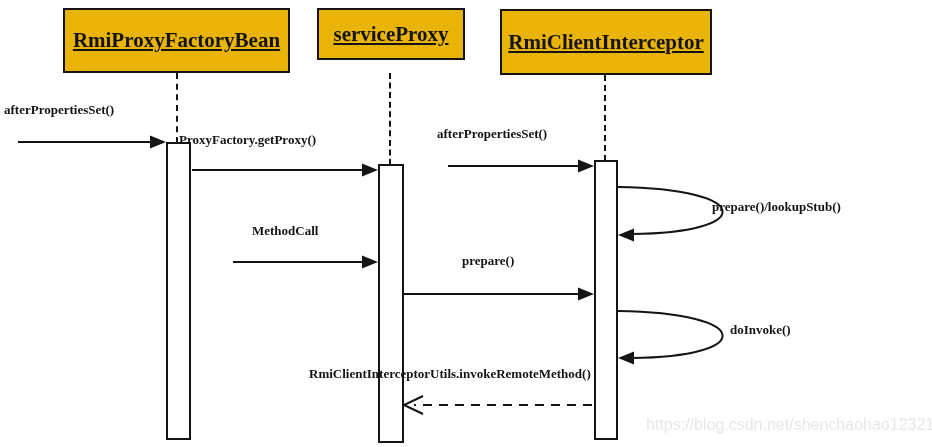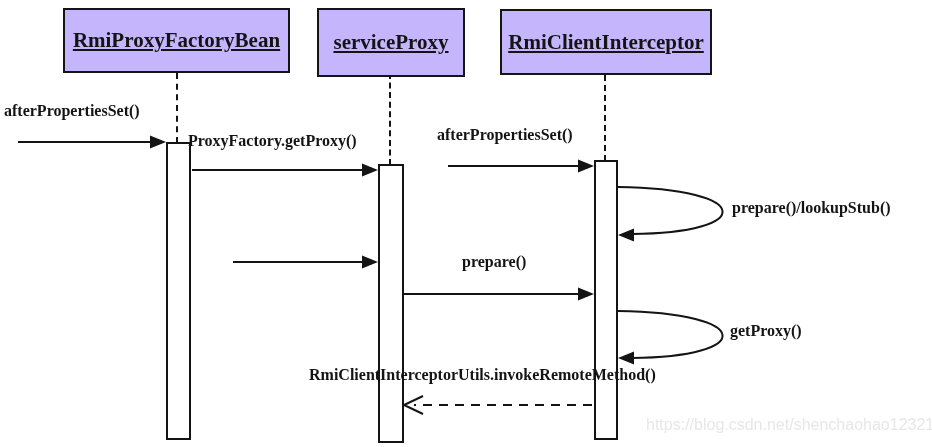--- a/index.html
+++ b/index.html
@@ -8,21 +8,21 @@
     position: relative;
     width: 932px;
     height: 447px;
     background: #ffffff;
     font-family: "Liberation Serif", "DejaVu Serif", serif;
     overflow: hidden;
   }
   .actor-box {
     position: absolute;
     border: 2px solid #141414;
-    background: #c4b5fd;
+    background: #eab308;
     display: flex;
     align-items: center;
     justify-content: center;
     z-index: 3;
   }
   .actor-box .actor-label {
     font-weight: bold;
     font-size: 21px;
     color: #141414;
     text-decoration: underline;
@@ -36,21 +36,21 @@
   }
   .activation-bar {
     position: absolute;
     border: 2px solid #141414;
     background: #ffffff;
     z-index: 2;
   }
   .msg-label {
     position: absolute;
     font-weight: bold;
-    font-size: 16px;
+    font-size: 13px;
     color: #141414;
     white-space: nowrap;
     z-index: 5;
   }
   #arrow-layer {
     position: absolute;
     left: 0; top: 0;
     width: 932px; height: 447px;
     z-index: 4;
     pointer-events: none;
@@ -67,21 +67,21 @@
   }
 </style>
 </head>
 <body>
 
 <div id="canvas">
 
   <div class="actor-box" style="left:63px; top:8px; width:227px; height:65px;">
     <span class="actor-label">RmiProxyFactoryBean</span>
   </div>
-  <div class="actor-box" style="left:317px; top:8px; width:148px; height:69px;">
+  <div class="actor-box" style="left:317px; top:8px; width:148px; height:52px;">
     <span class="actor-label">serviceProxy</span>
   </div>
   <div class="actor-box" style="left:500px; top:9px; width:212px; height:66px;">
     <span class="actor-label">RmiClientInterceptor</span>
   </div>
 
   <div class="lifeline" style="left:176px; top:73px; height:70px;"></div>
   <div class="lifeline" style="left:389px; top:73px; height:92px;"></div>
   <div class="lifeline" style="left:604px; top:75px; height:86px;"></div>
 
@@ -112,22 +112,23 @@
 
       <path d="M618 311 C 755 313, 755 357, 632 358"></path>
       <polygon points="618,358 634,351.5 634,364.5" fill="#141414" stroke="none"></polygon>
 
       <line x1="592" y1="405" x2="414" y2="405" stroke-dasharray="9 7"></line>
       <path d="M423 396 L404 405 L423 414"></path>
     </g>
   </svg>
 
   <div class="msg-label" style="left:4px; top:102px;">afterPropertiesSet()</div>
-  <div class="msg-label" style="left:188px; top:132px;">ProxyFactory.getProxy()</div>
+  <div class="msg-label" style="left:179px; top:132px;">ProxyFactory.getProxy()</div>
   <div class="msg-label" style="left:437px; top:126px;">afterPropertiesSet()</div>
-  <div class="msg-label" style="left:732px; top:199px;">prepare()/lookupStub()</div>
+  <div class="msg-label" style="left:712px; top:199px;">prepare()/lookupStub()</div>
+  <div class="msg-label" style="left:252px; top:223px;">MethodCall</div>
   <div class="msg-label" style="left:462px; top:253px;">prepare()</div>
-  <div class="msg-label" style="left:730px; top:322px;">getProxy()</div>
+  <div class="msg-label" style="left:730px; top:322px;">doInvoke()</div>
   <div class="msg-label" style="left:277px; top:366px;margin-left:32px;">RmiClientInterceptorUtils.invokeRemoteMethod()</div>
 
   <div id="watermark">https://blog.csdn.net/shenchaohao12321</div>
 
 </div>
 
 </body></html>

